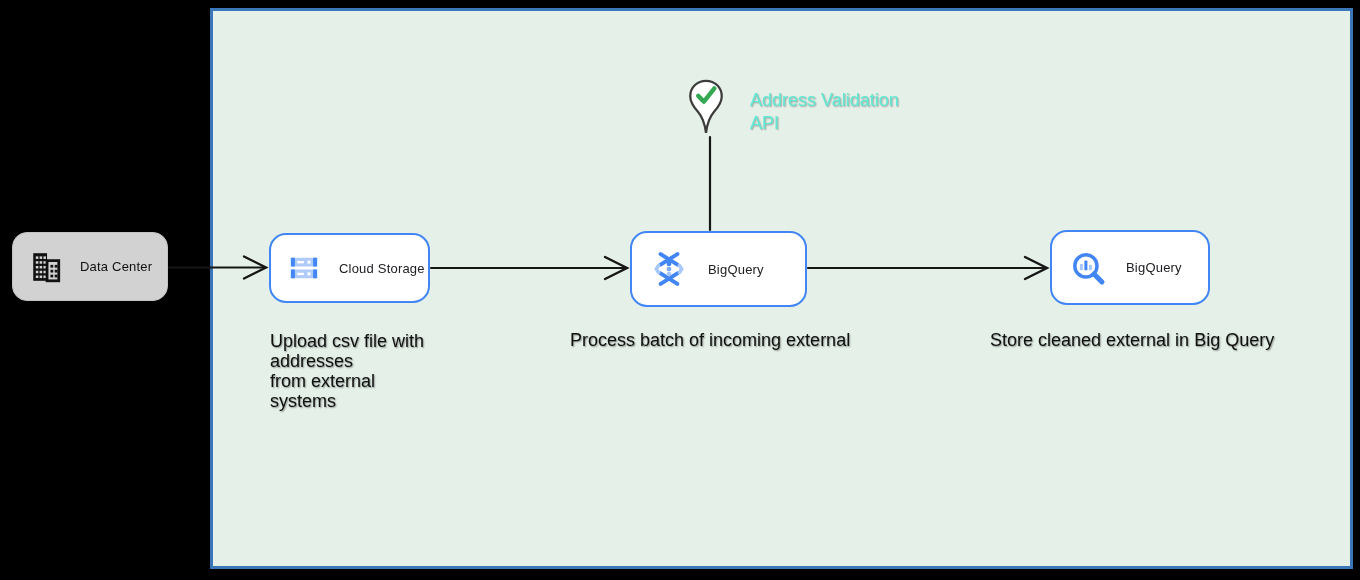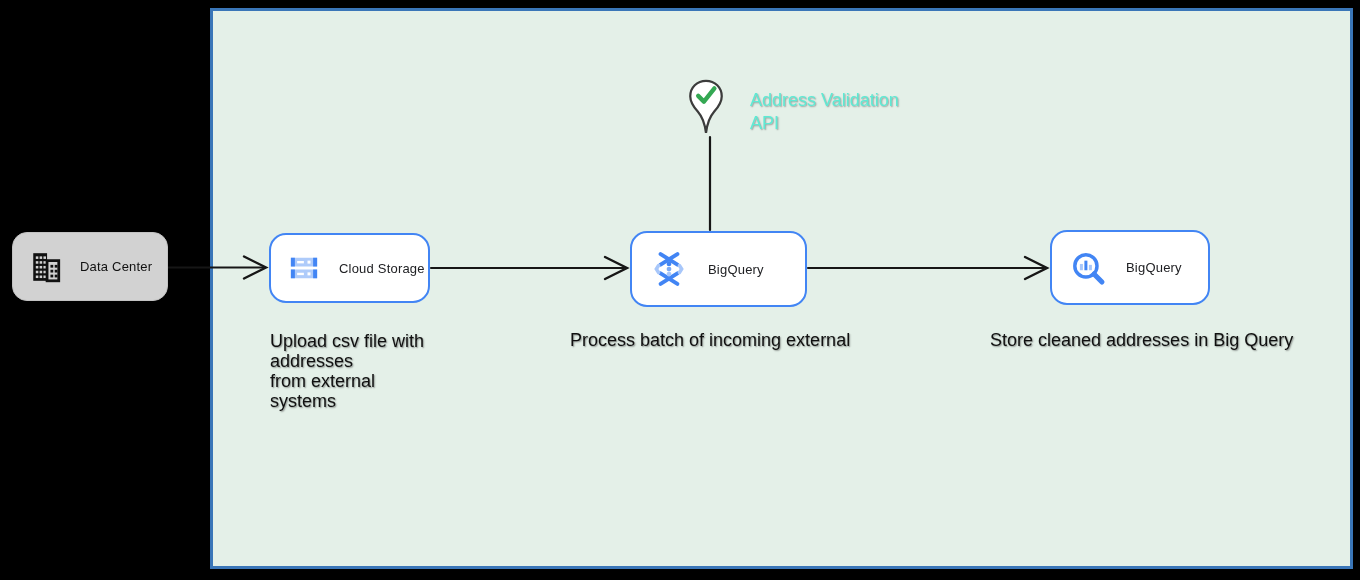--- a/index.html
+++ b/index.html
@@ -138,15 +138,15 @@
     <path d="M6.8 11.6 L10.6 15.4 L17.6 6.6" fill="none" stroke="#34A853" stroke-width="2.9" stroke-linecap="round" stroke-linejoin="round"></path>
   </svg>
   <div class="annotation-label">Address Validation
 API</div>
 
   <div class="caption caption-cloud-storage">Upload csv file with
 addresses
 from external
 systems</div>
   <div class="caption caption-dataflow">Process batch of incoming external</div>
-  <div class="caption caption-bigquery">Store cleaned addresses in Big Query</div>
+  <div class="caption caption-bigquery">Store cleaned external in Big Query</div>
 
 </div>
 
 </body></html>

